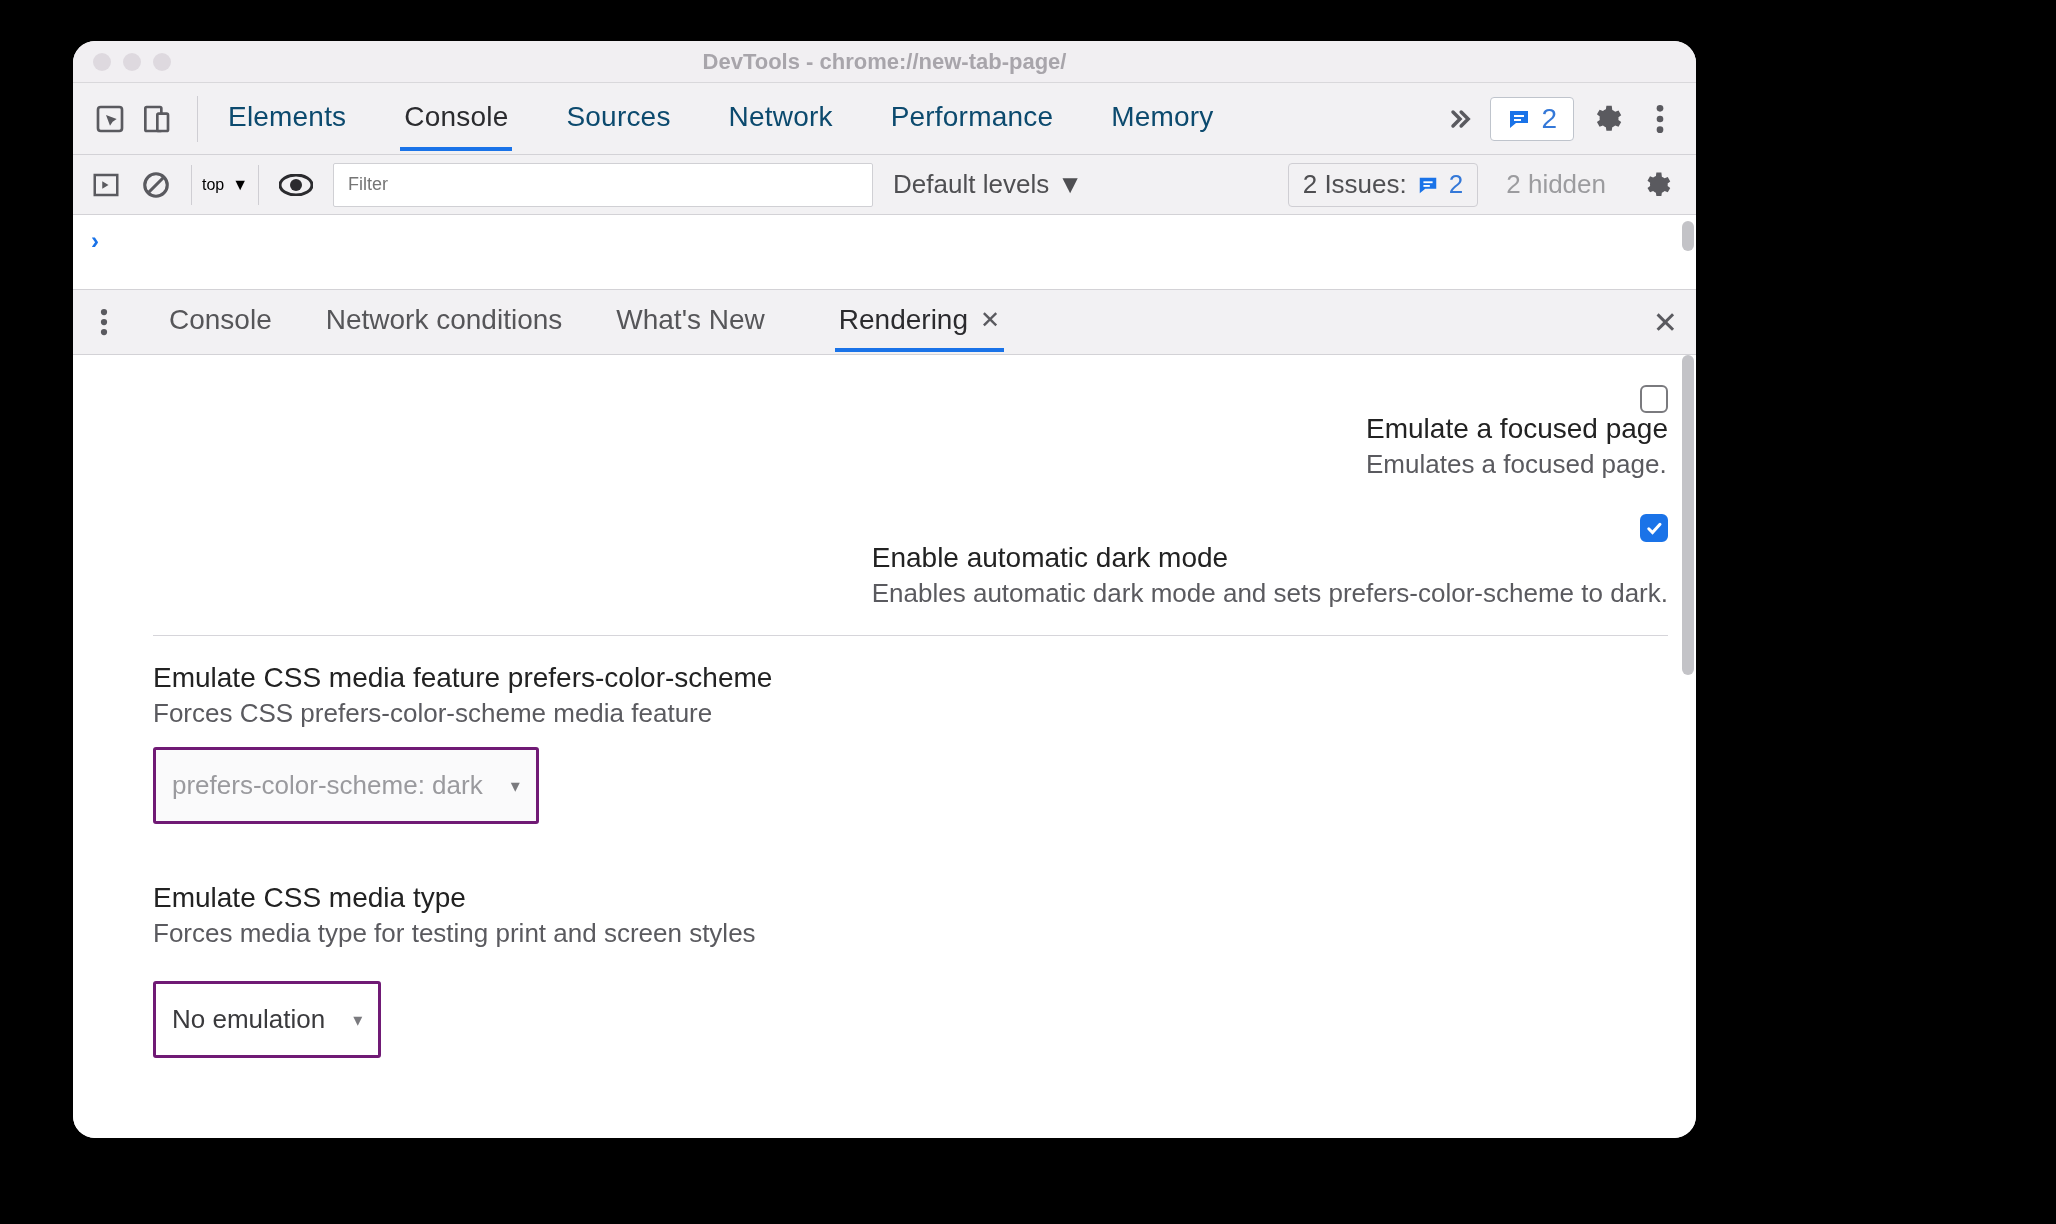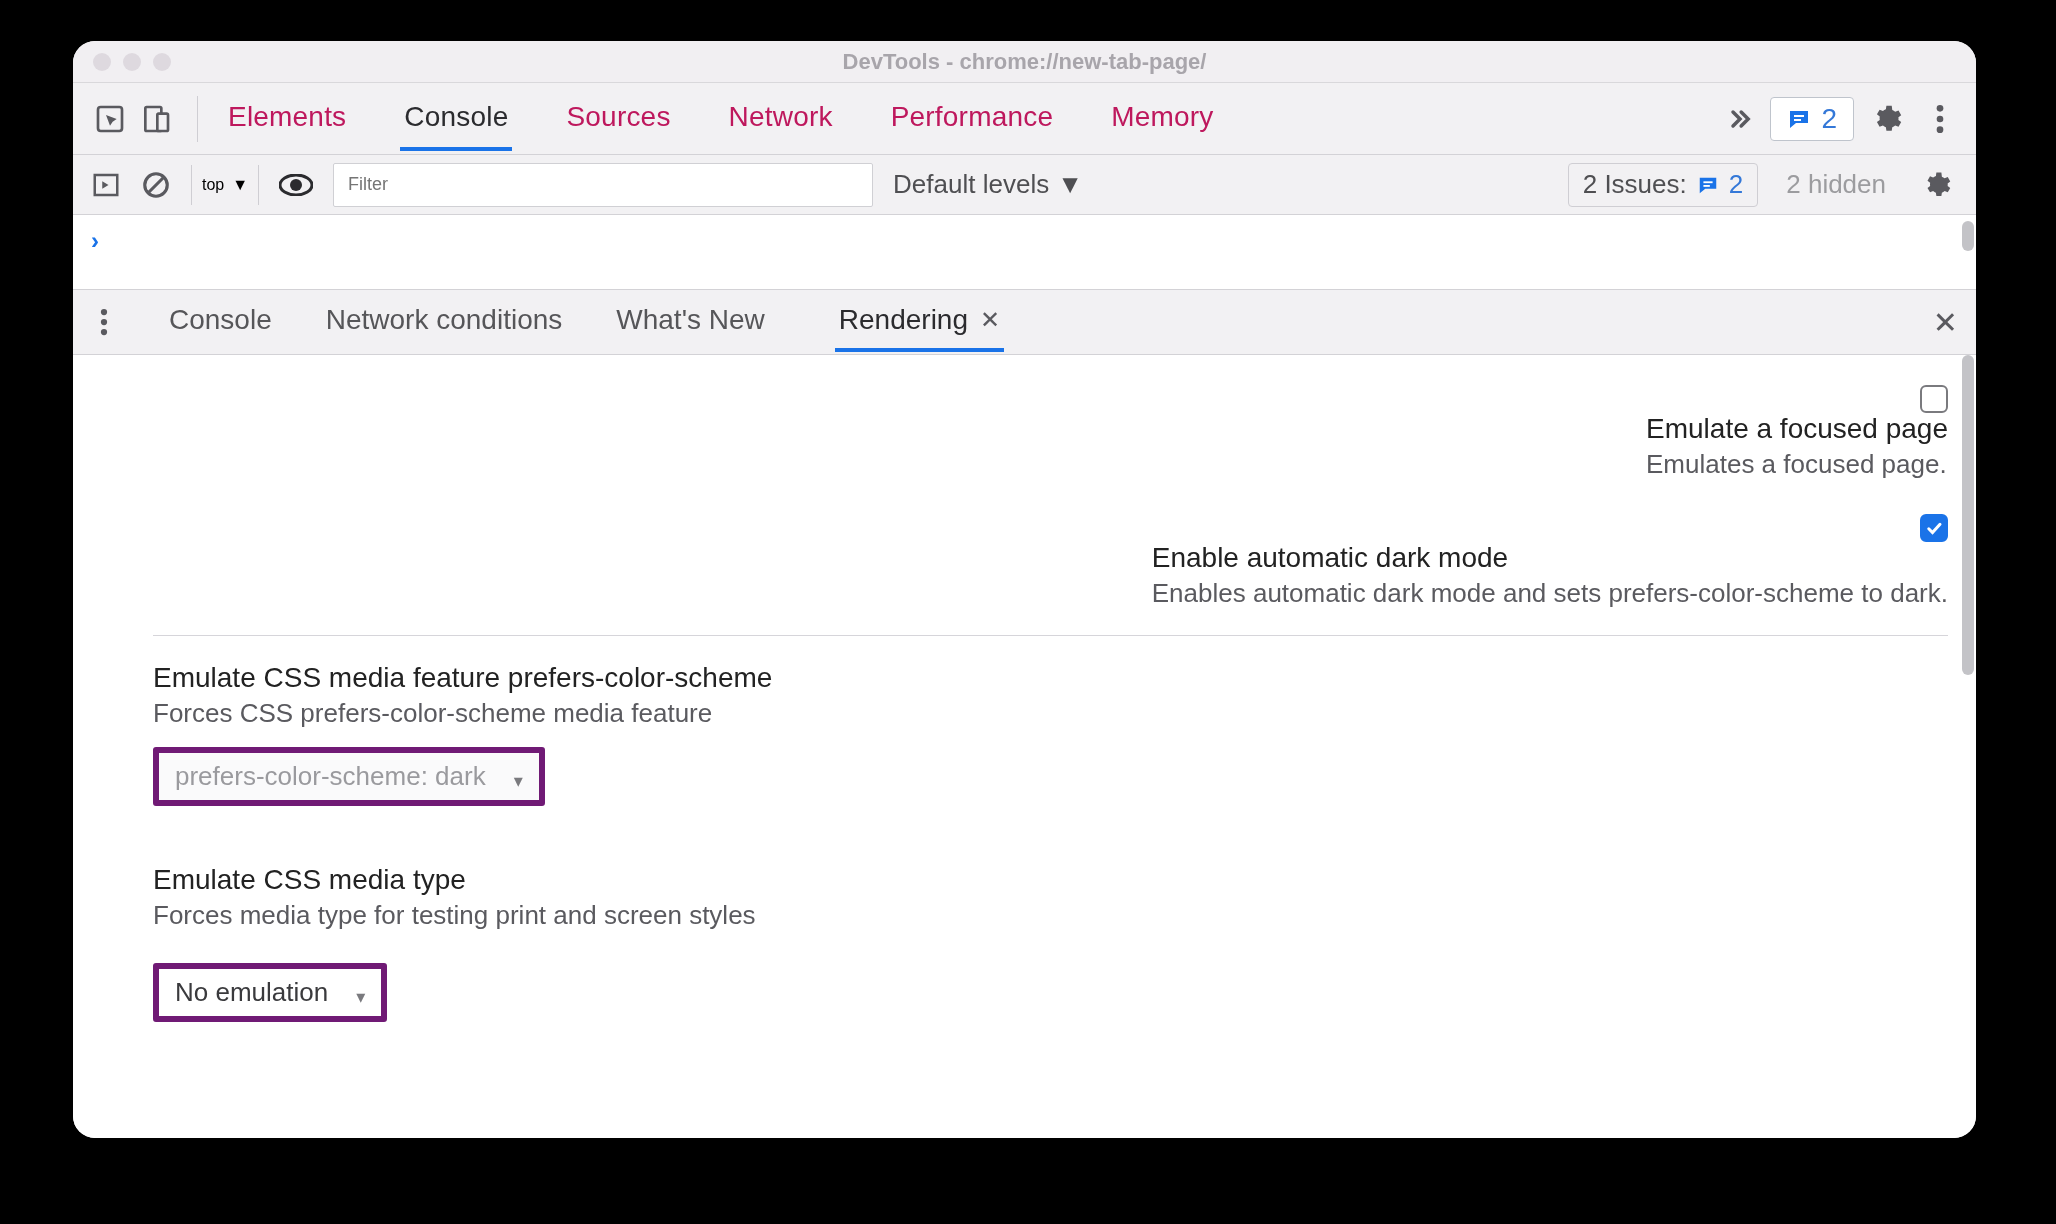--- a/index.html
+++ b/index.html
@@ -1,21 +1,21 @@
 <!DOCTYPE html>
 <html><head>
 <meta charset="utf-8">
 <style>
   * { box-sizing: border-box; margin: 0; padding: 0; }
   html, body { width: 2056px; height: 1224px; background: #000; font-family: -apple-system, "Helvetica Neue", Arial, sans-serif; }
 
   .window {
     position: absolute;
     left: 73px; top: 41px;
-    width: 1903px; height: 1097px;
+    width: 1623px; height: 1097px;
     background: #fff;
     border-radius: 22px;
     overflow: hidden;
     box-shadow: 0 30px 70px rgba(0,0,0,0.6);
     display: flex; flex-direction: column;
   }
 
   
   .titlebar {
     height: 42px;
@@ -33,21 +33,21 @@
     height: 72px;
     background: #f2f1f3;
     border-bottom: 1px solid #d3d2d6;
     display: flex; align-items: center;
     padding: 0 14px;
     gap: 0;
   }
   .leftcluster { display: flex; align-items: center; gap: 0; padding-right: 18px; border-right: 1px solid #cfced3; margin-right: 26px; height: 46px;}
   .iconbox { width: 46px; height: 46px; display:flex; align-items:center; justify-content:center; color:#5a5a5f; }
   .maintabs { display: flex; gap: 50px; align-items: center; flex: 0 0 auto; }
-  .tab { font-size: 28px; color: #be185d; letter-spacing: .2px; padding: 14px 4px; border-bottom: 4px solid transparent; }
+  .tab { font-size: 28px; color: #0c4a6e; letter-spacing: .2px; padding: 14px 4px; border-bottom: 4px solid transparent; }
   .tab.active { color: #2b2b2e; border-bottom-color: #1a73e8; }
   .spacer { flex: 1; }
   .overflow { font-size: 32px; color:#5a5a5f; padding:0 16px;}
   .badge-btn {
     display:flex; align-items:center; gap:10px;
     border:1px solid #bfc4cc; border-radius:4px;
     padding: 4px 16px; height: 44px;
     color:#3478d8; font-size: 28px; font-weight: 500;
     background: #fff;
   }
@@ -85,21 +85,21 @@
   .drawer-body { flex:1; background:#fff; overflow:hidden; position:relative;}
 
   
   .setting-row { display:flex; align-items:flex-end; padding:14px 28px;flex-direction:column;}
   .chk { width:28px; height:28px; border:2.5px solid #7a7a7e; border-radius:6px; background:#fff; margin-top:6px; flex:0 0 auto; display:flex; align-items:center; justify-content:center;}
   .chk.checked { background:#1a73e8; border-color:#1a73e8; color:#fff;}
   .setting-title { font-size:28px; color:#222; }
   .setting-desc { font-size:26px; color:#5a5a5f; margin-top:4px;}
   .setting-block { padding: 14px 28px 14px 80px;}
   .hr { height:1px; background:#d6d5da; margin:12px 28px 12px 80px;}
-  .select-box { display:inline-flex; align-items:flex-end; gap:28px; border:6px solid #701a75; border-radius:3px; padding:8px 16px; font-size:26px; color:#9a9a9e; background:#fafafb; margin-top:18px;}
+  .select-box { display:inline-flex; align-items:center; gap:28px; border:3px solid #701a75; border-radius:3px; padding:20px 16px; font-size:26px; color:#9a9a9e; background:#fafafb; margin-top:18px;}
   .select-box.dark { color:#3a3a3d; background:#fff;margin-top:32px;}
   .caret { color:#7a7a7e; font-size:18px;}
   .scrollthumb2 { position:absolute; right:2px; top:0; width:12px; height:320px; background:#c3c3c7; border-radius:6px;}
 
   svg { display:block; }
 </style>
 </head>
 <body>
 
 <div class="window">

